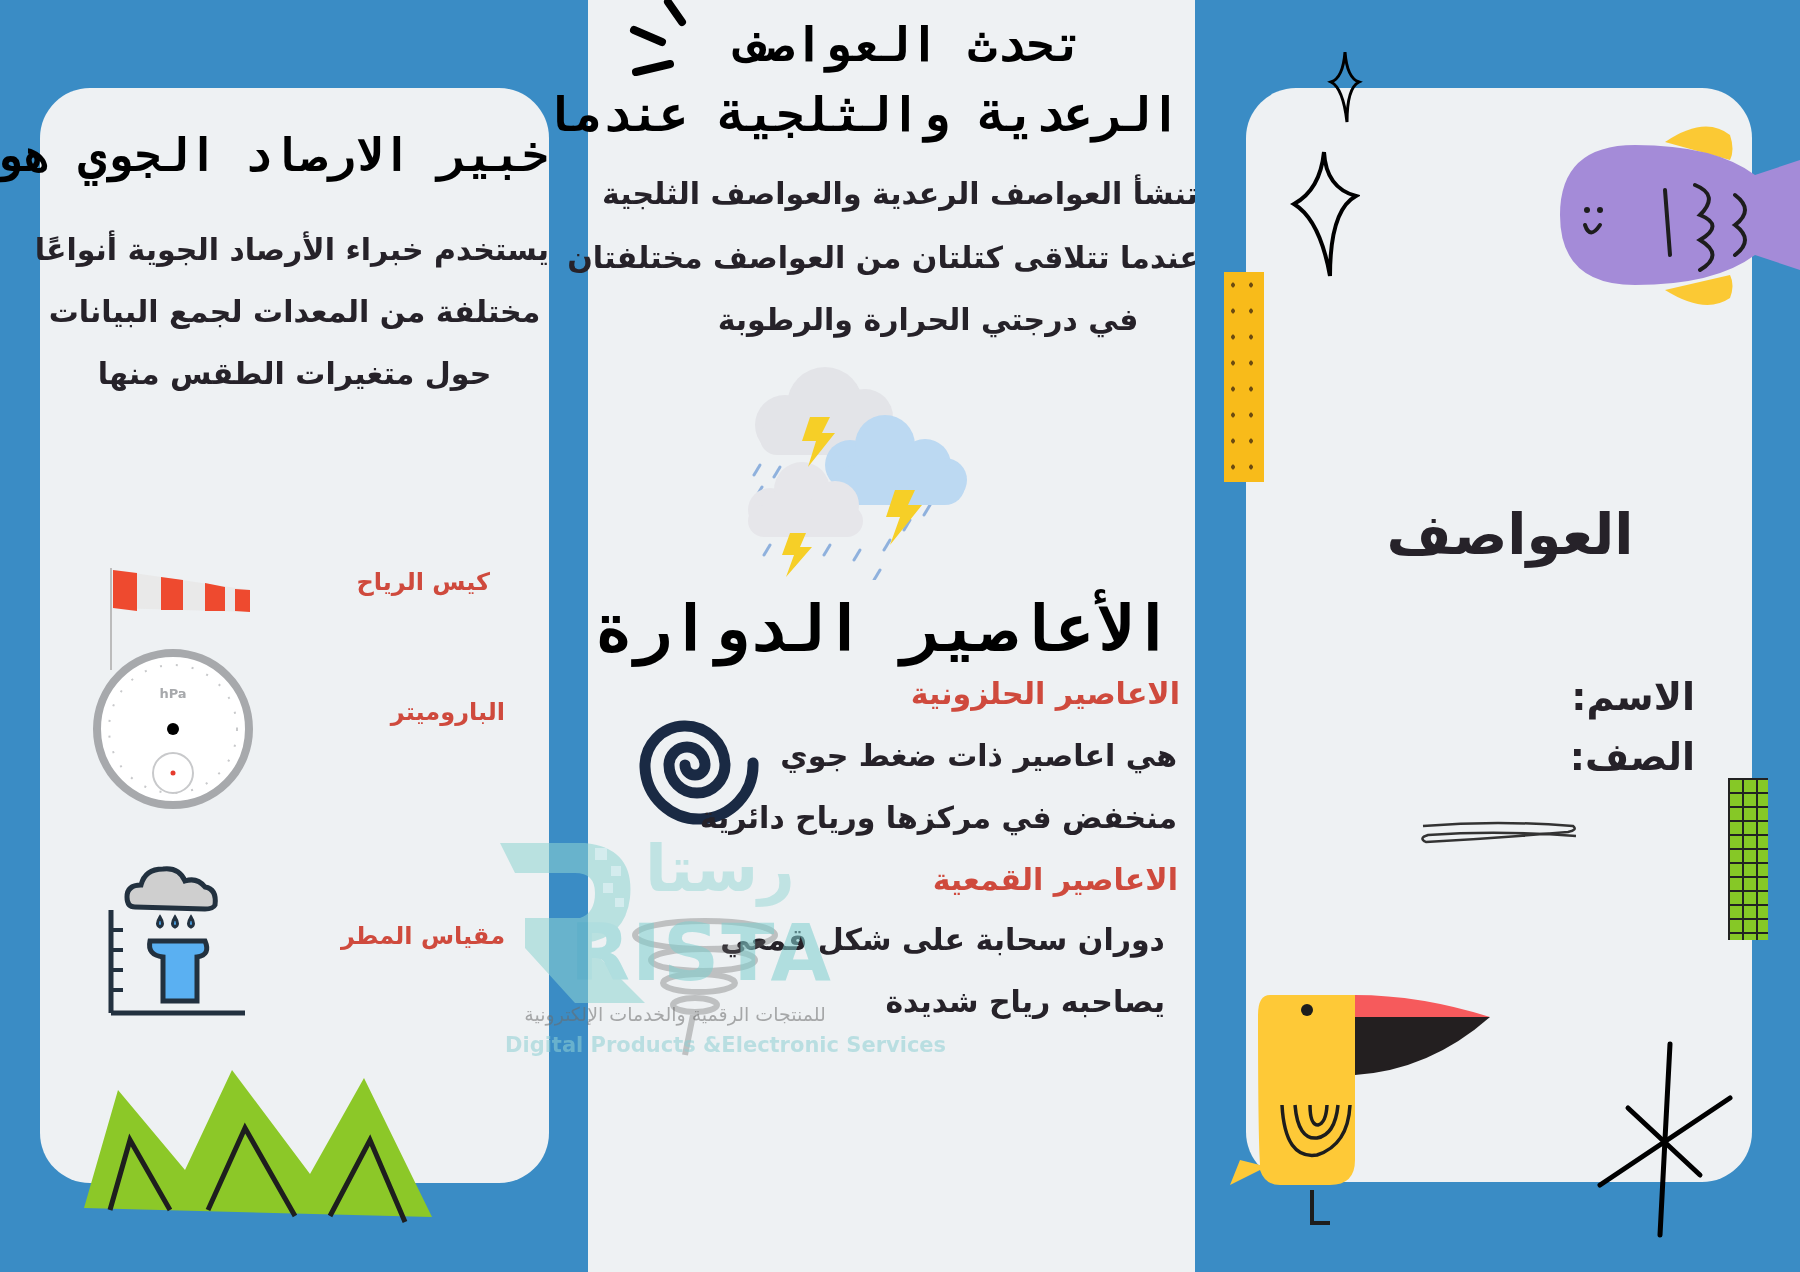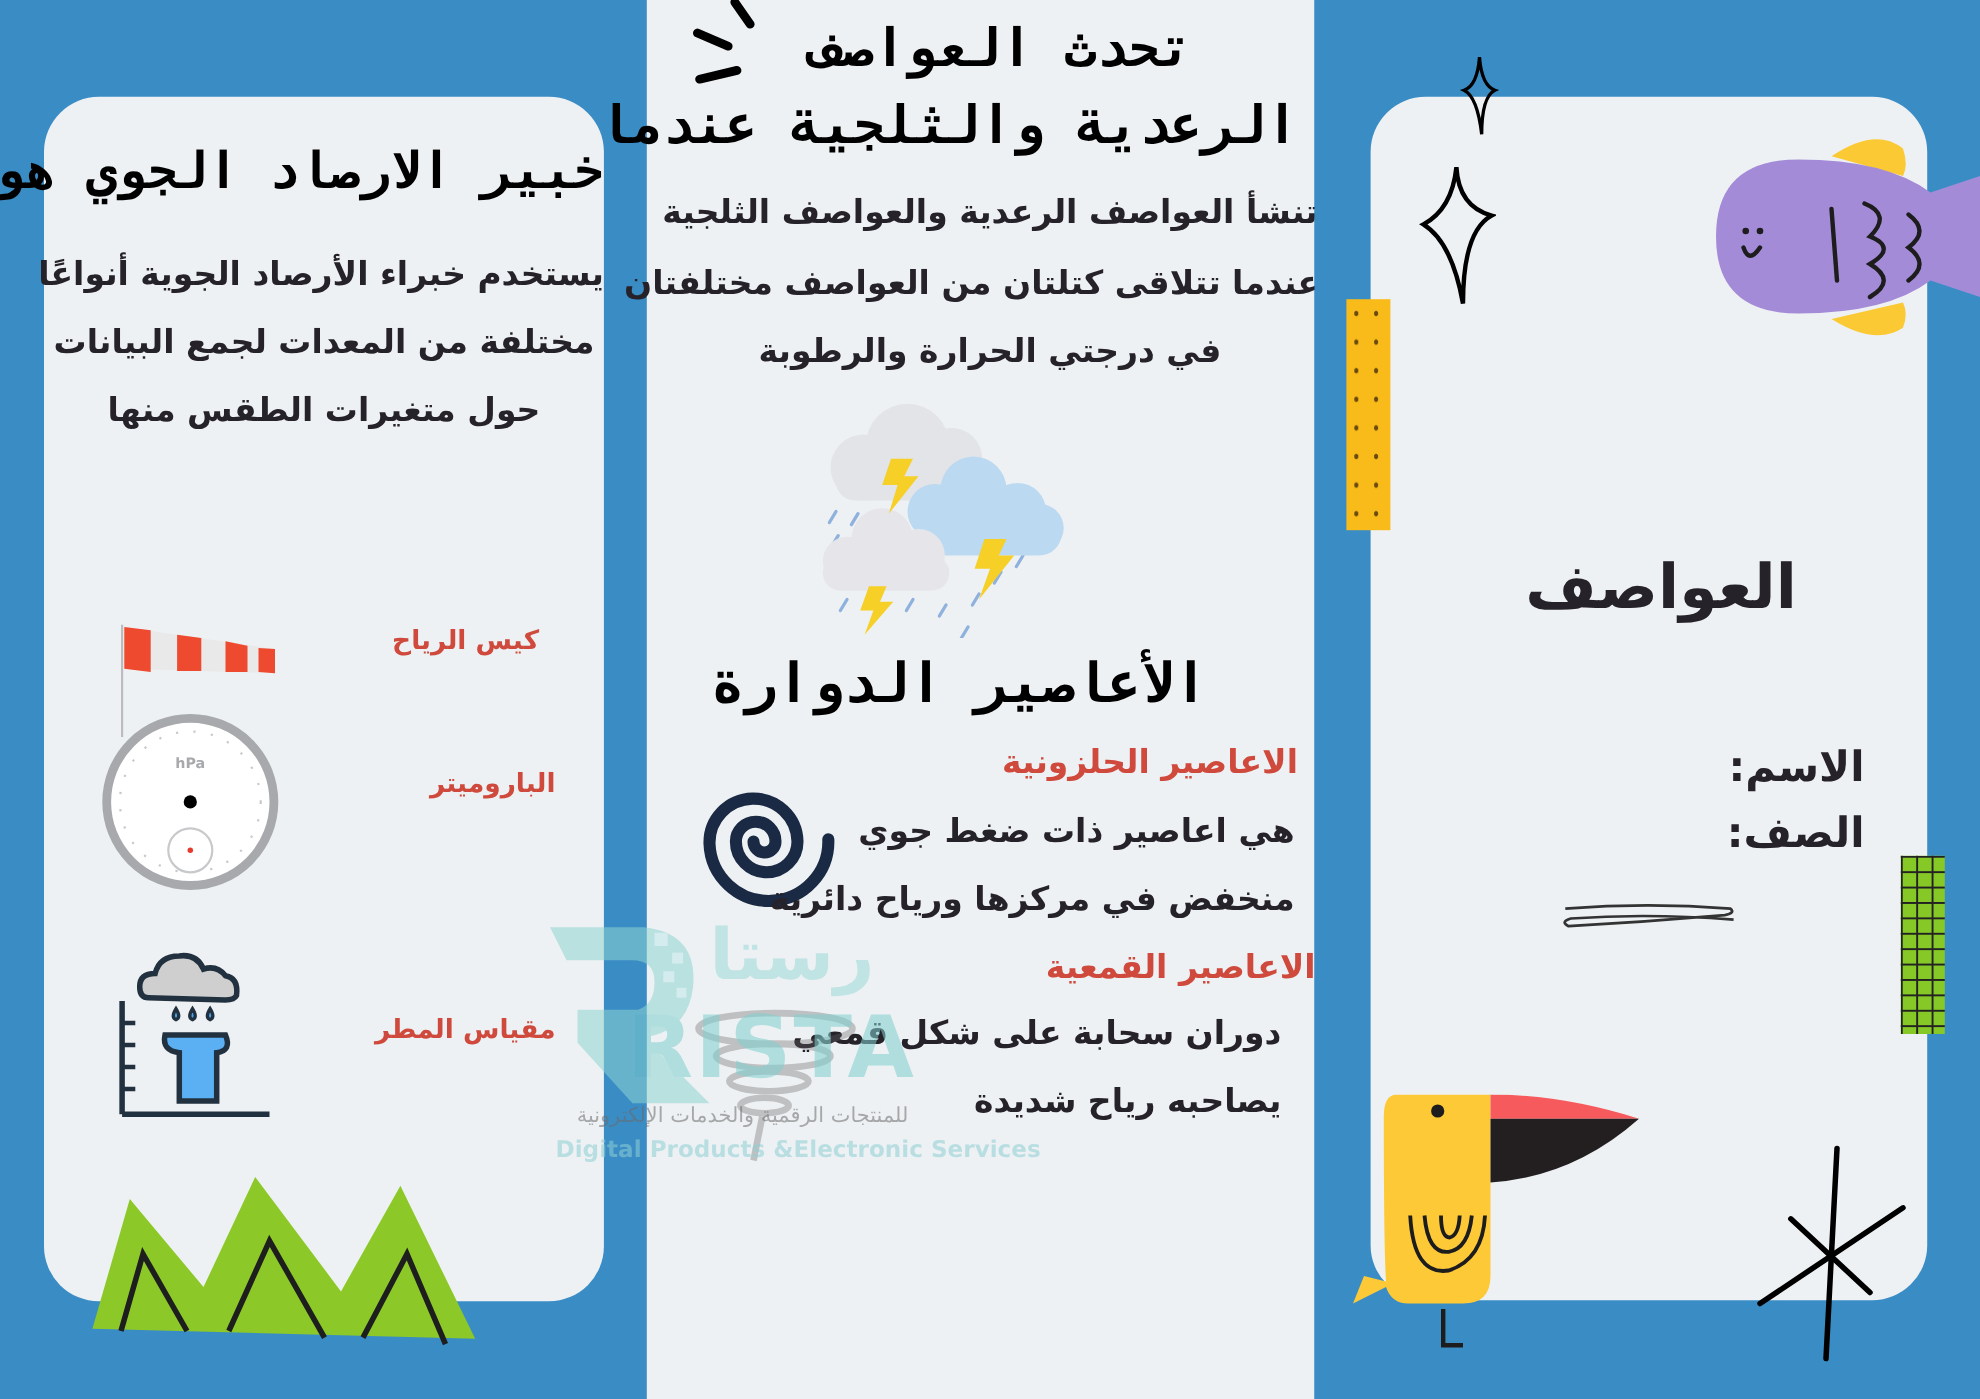--- a/index.html
+++ b/index.html
@@ -75,21 +75,21 @@
   <line x1="56" y1="2" x2="70" y2="22" stroke="#000" stroke-width="8" stroke-linecap="round"></line>
   <line x1="22" y1="30" x2="50" y2="42" stroke="#000" stroke-width="8" stroke-linecap="round"></line>
   <line x1="24" y1="72" x2="58" y2="64" stroke="#000" stroke-width="8" stroke-linecap="round"></line>
 </svg>
 
 <div class="abs txt h-blue center" style="left:610px;width:600px;top:16px;font-size:48px;">تحدث العواصف</div>
 <div class="abs txt h-blue center" style="left:580px;width:600px;top:86px;font-size:48px;">الرعدية والثلجية عندما</div>
 
 <div class="abs txt body-dark center" style="left:600px;width:600px;top:176px;">تنشأ العواصف الرعدية والعواصف الثلجية</div>
 <div class="abs txt body-dark center" style="left:600px;width:600px;top:240px;">عندما تتلاقى كتلتان من العواصف مختلفتان</div>
-<div class="abs txt body-dark center" style="left:600px;width:600px;top:302px;">في درجتي الحرارة والرطوبة</div>
+<div class="abs txt body-dark center" style="left:628px;width:600px;top:302px;">في درجتي الحرارة والرطوبة</div>
 
 <svg class="abs" style="left:740px;top:355px;" width="240" height="225" viewBox="0 0 240 225">
   <g stroke="#8fb1dd" stroke-width="3" stroke-linecap="round">
     <line x1="20" y1="110" x2="14" y2="120"></line>
       <line x1="40" y1="112" x2="34" y2="122"></line>
       <line x1="60" y1="112" x2="54" y2="122"></line>
     <line x1="22" y1="132" x2="16" y2="142"></line>
       <line x1="50" y1="128" x2="44" y2="138"></line>
     <line x1="30" y1="190" x2="24" y2="200"></line>
       <line x1="60" y1="200" x2="54" y2="210"></line>
@@ -119,32 +119,32 @@
       <circle cx="95" cy="150" r="24"></circle>
     <rect x="8" y="150" width="115" height="32" rx="16"></rect>
   </g>
   <g fill="#f6cf27">
     <polygon points="70,62 90,62 82,78 95,78 68,112 76,86 62,86"></polygon>
     <polygon points="155,135 175,135 168,150 182,150 150,190 160,162 146,162"></polygon>
     <polygon points="50,178 66,178 60,192 72,192 46,222 54,200 42,200"></polygon>
   </g>
 </svg>
 
-<div class="abs txt h-blue center" style="left:592px;width:560px;top:592px;font-size:50px;">الأعاصير الدوارة</div>
+<div class="abs txt h-blue center" style="left:612px;width:560px;top:592px;font-size:64px;">الأعاصير الدوارة</div>
 
 <svg class="abs" style="left:622px;top:698px;" width="146" height="134" viewBox="0 0 146 134">
   <g fill="none" stroke="#1a2a44" stroke-linecap="round">
     <path d="M73 67 m-10 0 a10 10 0 1 0 20 0 a18 18 0 1 0 -36 0 a28 28 0 1 0 56 0 a40 40 0 1 0 -80 2 a54 54 0 1 0 108 -4" stroke-width="11"></path>
   </g>
 </svg>
 
 <div class="abs txt label-red right" style="left:800px;width:380px;top:676px;font-size:30px;">الاعاصير الحلزونية</div>
 <div class="abs txt body-dark right" style="left:740px;width:437px;top:738px;">هي اعاصير ذات ضغط جوي</div>
 <div class="abs txt body-dark right" style="left:740px;width:437px;top:800px;">منخفض في مركزها ورياح دائرية</div>
-<div class="abs txt label-red right" style="left:818px;width:378px;top:862px;font-size:30px;">الاعاصير القمعية</div>
+<div class="abs txt label-red right" style="left:800px;width:378px;top:862px;font-size:30px;">الاعاصير القمعية</div>
 <div class="abs txt body-dark right" style="left:740px;width:425px;top:922px;">دوران سحابة على شكل قمعي</div>
 <div class="abs txt body-dark right" style="left:740px;width:425px;top:984px;">يصاحبه رياح شديدة</div>
 
 <svg class="abs" style="left:625px;top:915px;opacity:0.35;" width="160" height="150" viewBox="0 0 160 150">
   <g fill="none" stroke="#666" stroke-width="6">
     <ellipse cx="80" cy="20" rx="70" ry="14"></ellipse>
     <ellipse cx="78" cy="45" rx="52" ry="11"></ellipse>
     <ellipse cx="74" cy="68" rx="36" ry="9"></ellipse>
     <ellipse cx="70" cy="90" rx="22" ry="7"></ellipse>
     <path d="M68 100 L60 140"></path>

